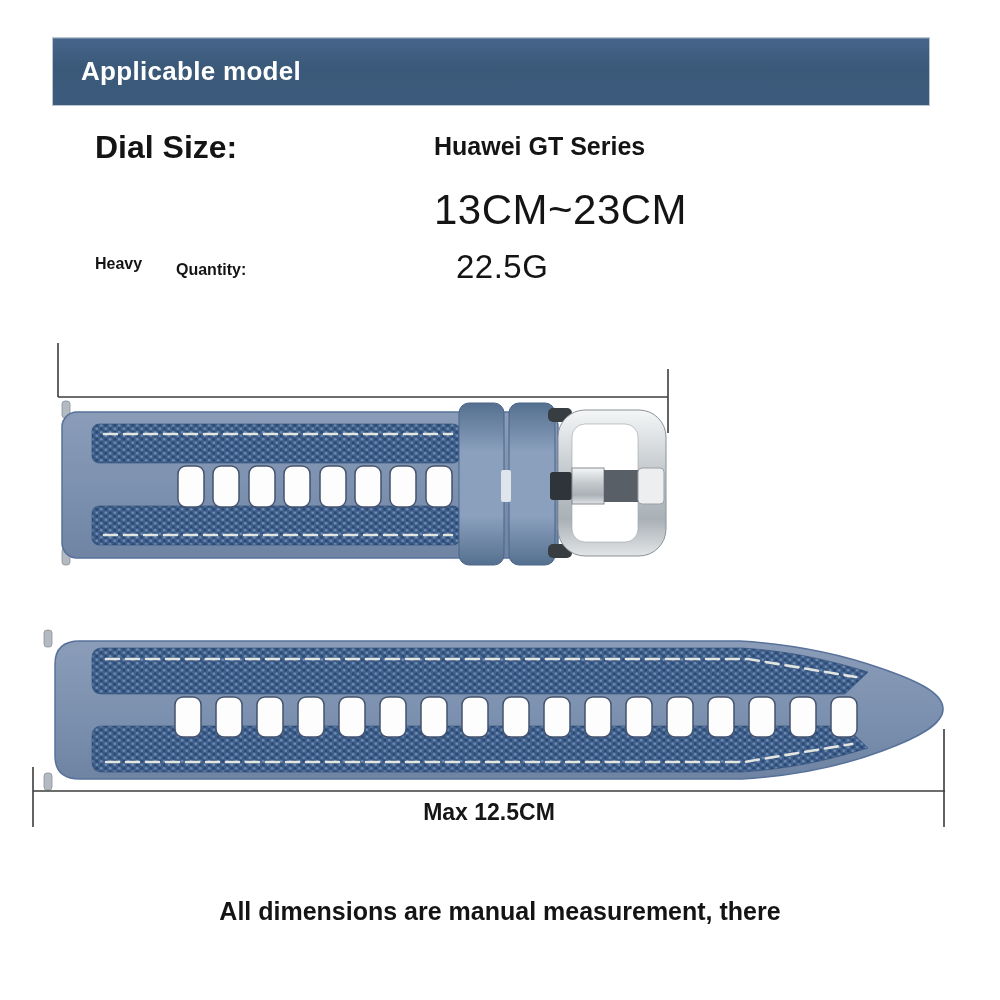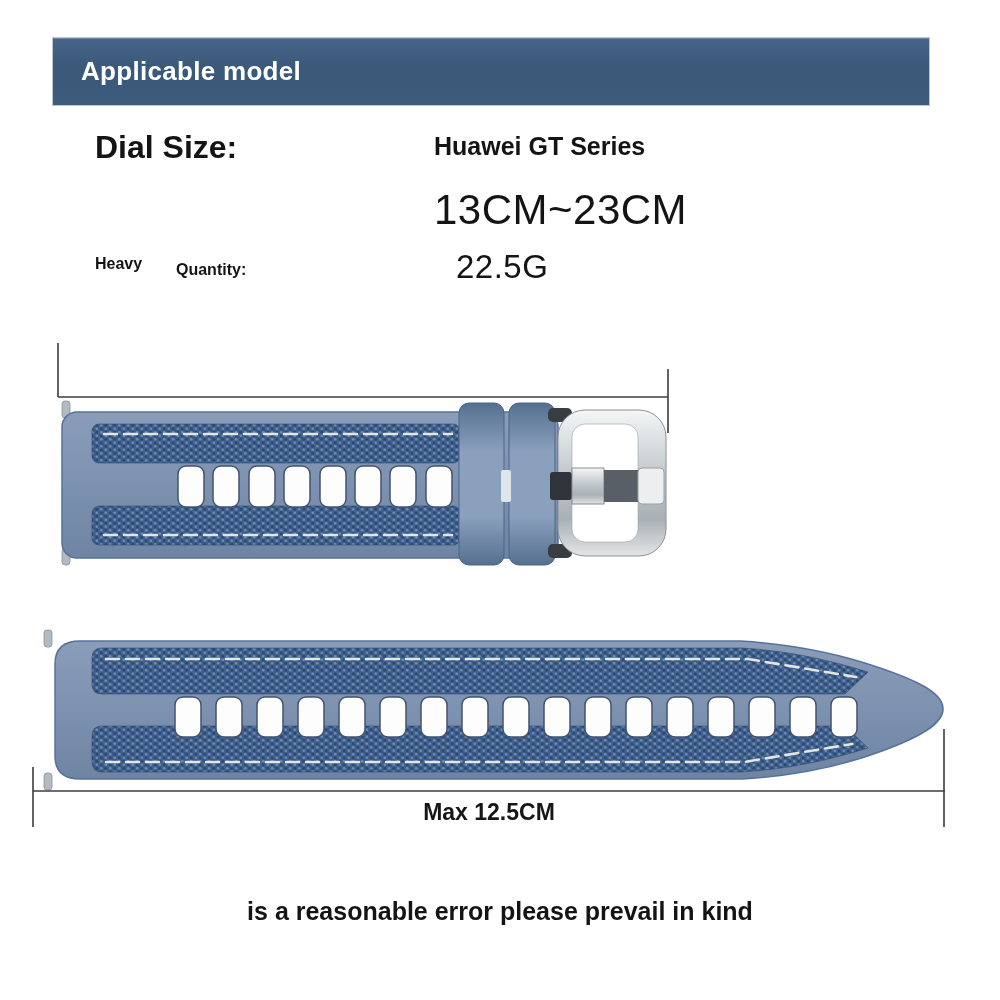--- a/index.html
+++ b/index.html
@@ -160,16 +160,16 @@
       <line x1="668" y1="369" x2="668" y2="433"></line>
     </g>
     <g stroke="#3c3c3c" stroke-width="1.6">
       <line x1="33" y1="791" x2="945" y2="791"></line>
       <line x1="33" y1="767" x2="33" y2="827"></line>
       <line x1="944" y1="729" x2="944" y2="827"></line>
     </g>
   </svg>
 
   <div class="footer-note">
-    <div>is a reasonable error please prevail in kind</div>
+    <div>All dimensions are manual measurement, there</div>
   </div>
 
 </div>
 
 </body></html>

